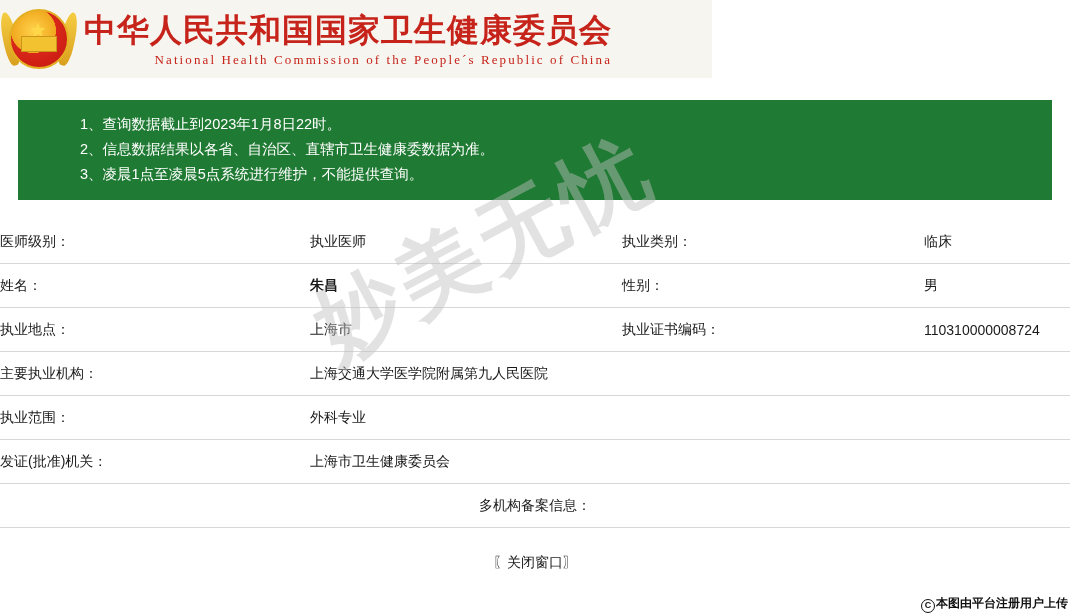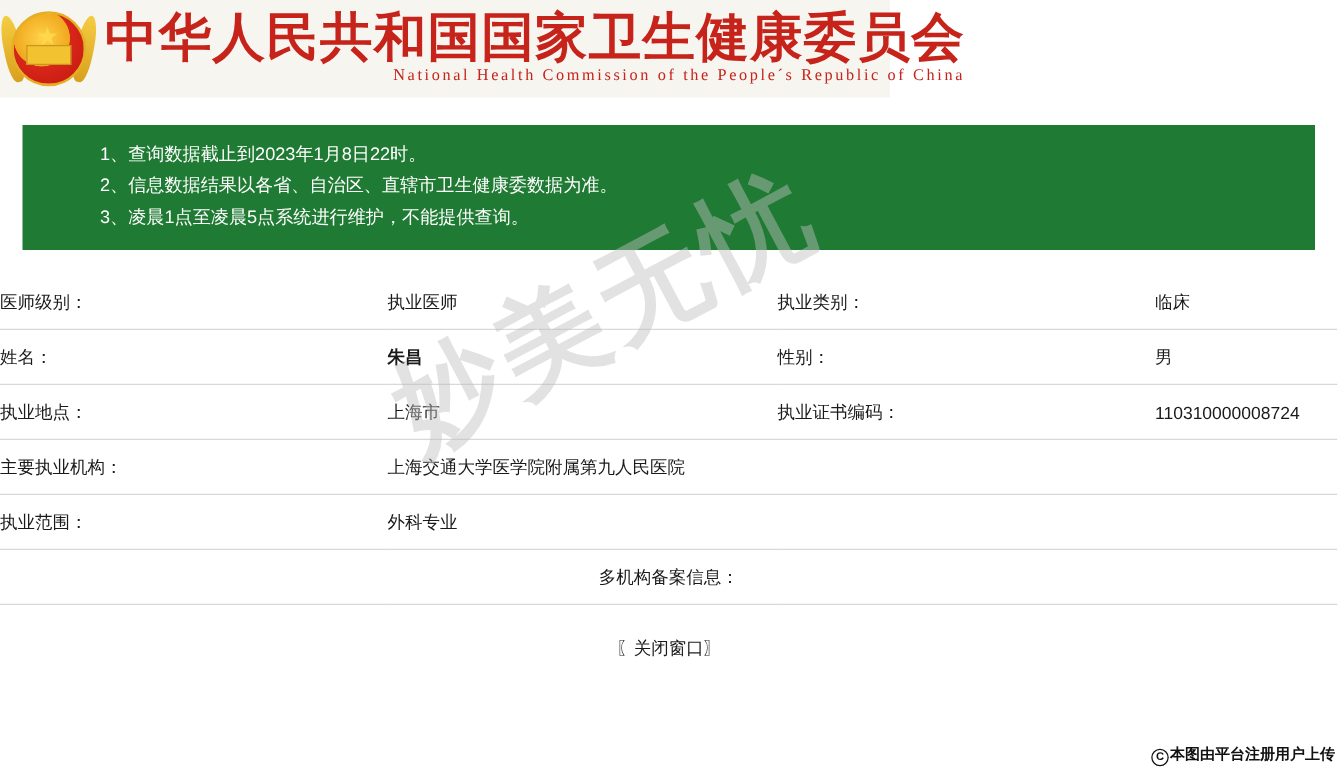--- a/index.html
+++ b/index.html
@@ -83,21 +83,21 @@
 
   .title-block {
     margin-left: 8px;
     display: flex;
     flex-direction: column;
     justify-content: center;
   }
   .title-cn {
     color: #c6231b;
     font-family: "DejaVu Sans", "Liberation Sans", sans-serif;
-    font-size: 42px;
+    font-size: 32px;
     font-weight: bold;
     letter-spacing: 1px;
     line-height: 40px;
     white-space: nowrap;
   }
   .title-en {
     color: #c6231b;
     font-family: "Liberation Serif", serif;
     font-size: 13px;
     font-weight: normal;
@@ -265,20 +265,24 @@
       <td class="value col-v2">110310000008724</td>
     </tr>
     <tr>
       <td class="label col-l1">主要执业机构：</td>
       <td class="value" colspan="3">上海交通大学医学院附属第九人民医院</td>
     </tr>
     <tr>
       <td class="label col-l1">执业范围：</td>
       <td class="value" colspan="3">外科专业</td>
     </tr>
+    <tr>
+      <td class="label col-l1">发证(批准)机关：</td>
+      <td class="value" colspan="3">上海市卫生健康委员会</td>
+    </tr>
     <tr class="multi-row">
       <td colspan="4">多机构备案信息：</td>
     </tr>
   </tbody>
     </table>
 </div>
 
 <div class="footer">
   <a class="close-link" href="#">〖关闭窗口〗</a>
 </div>

